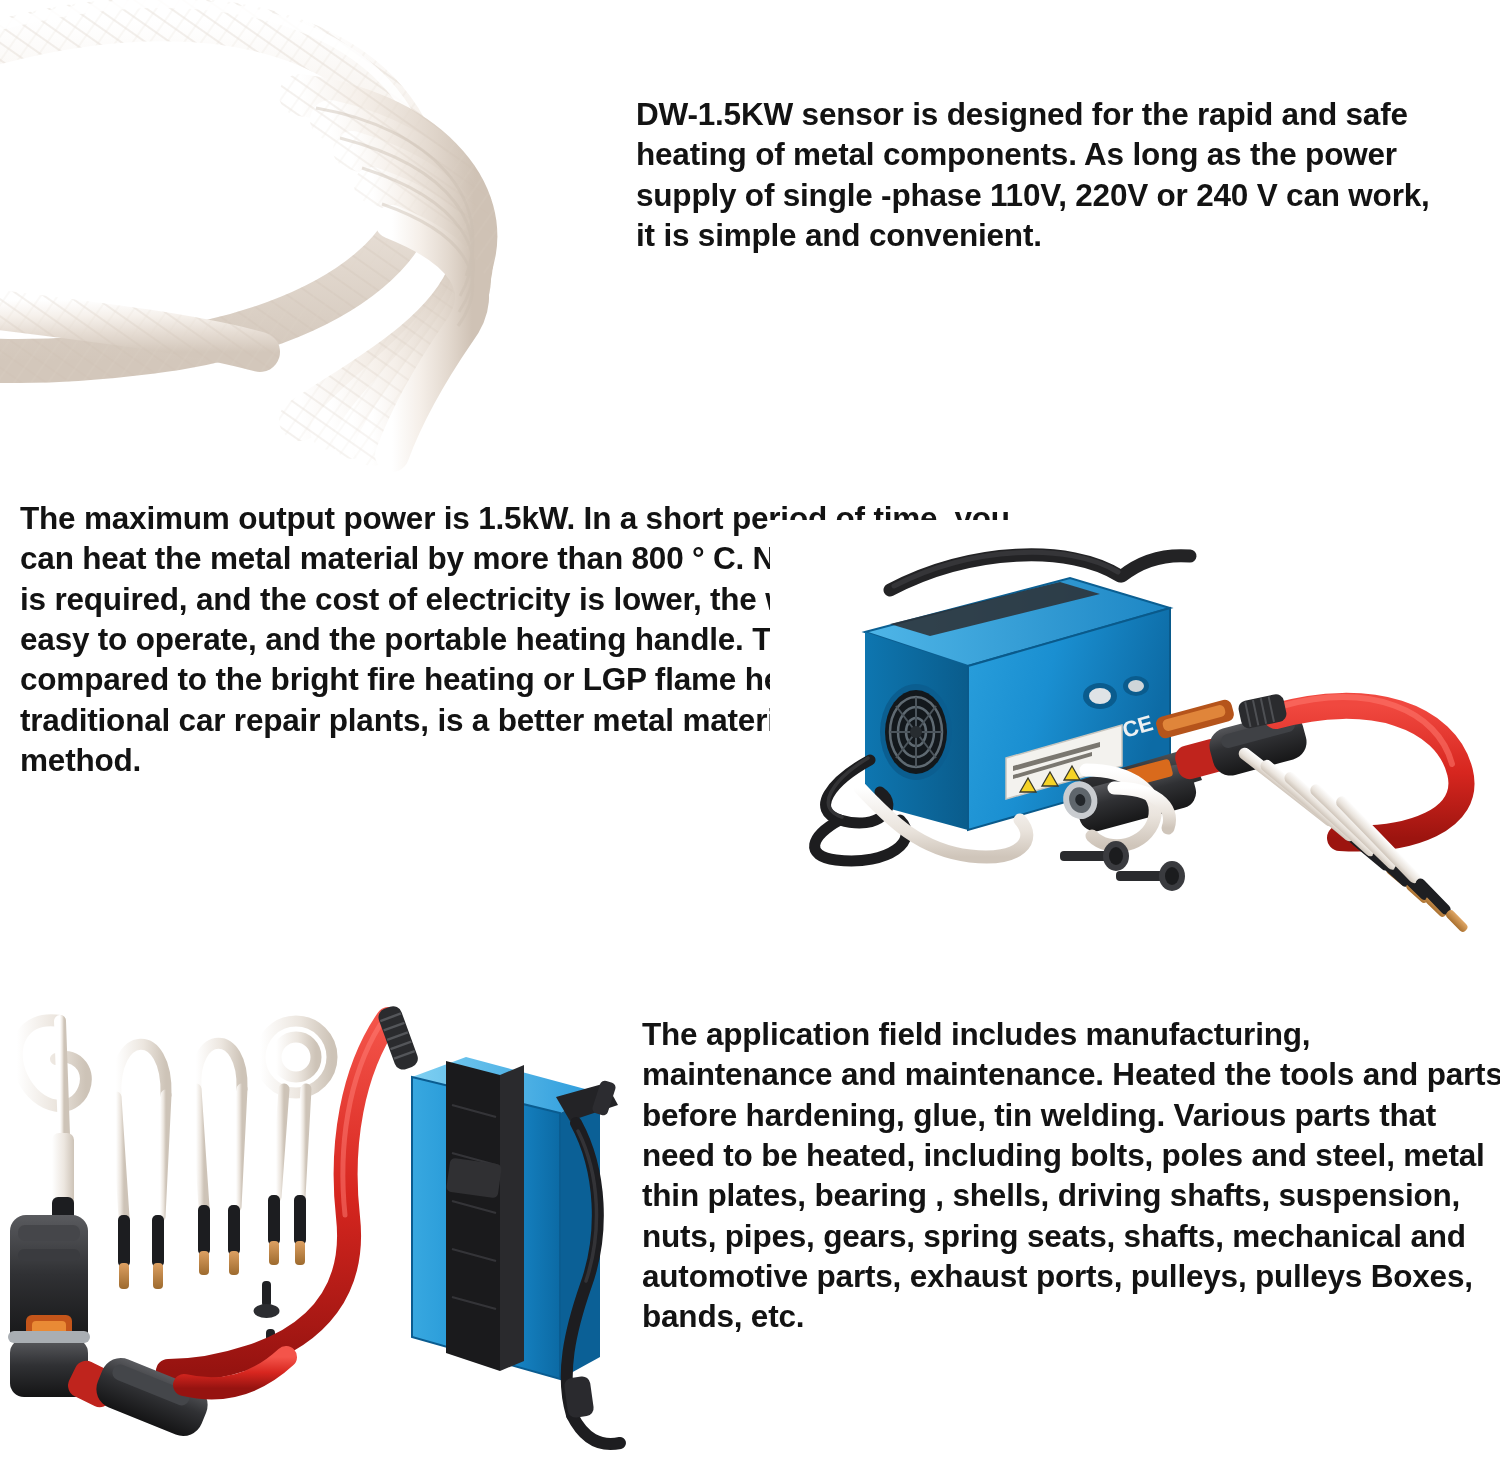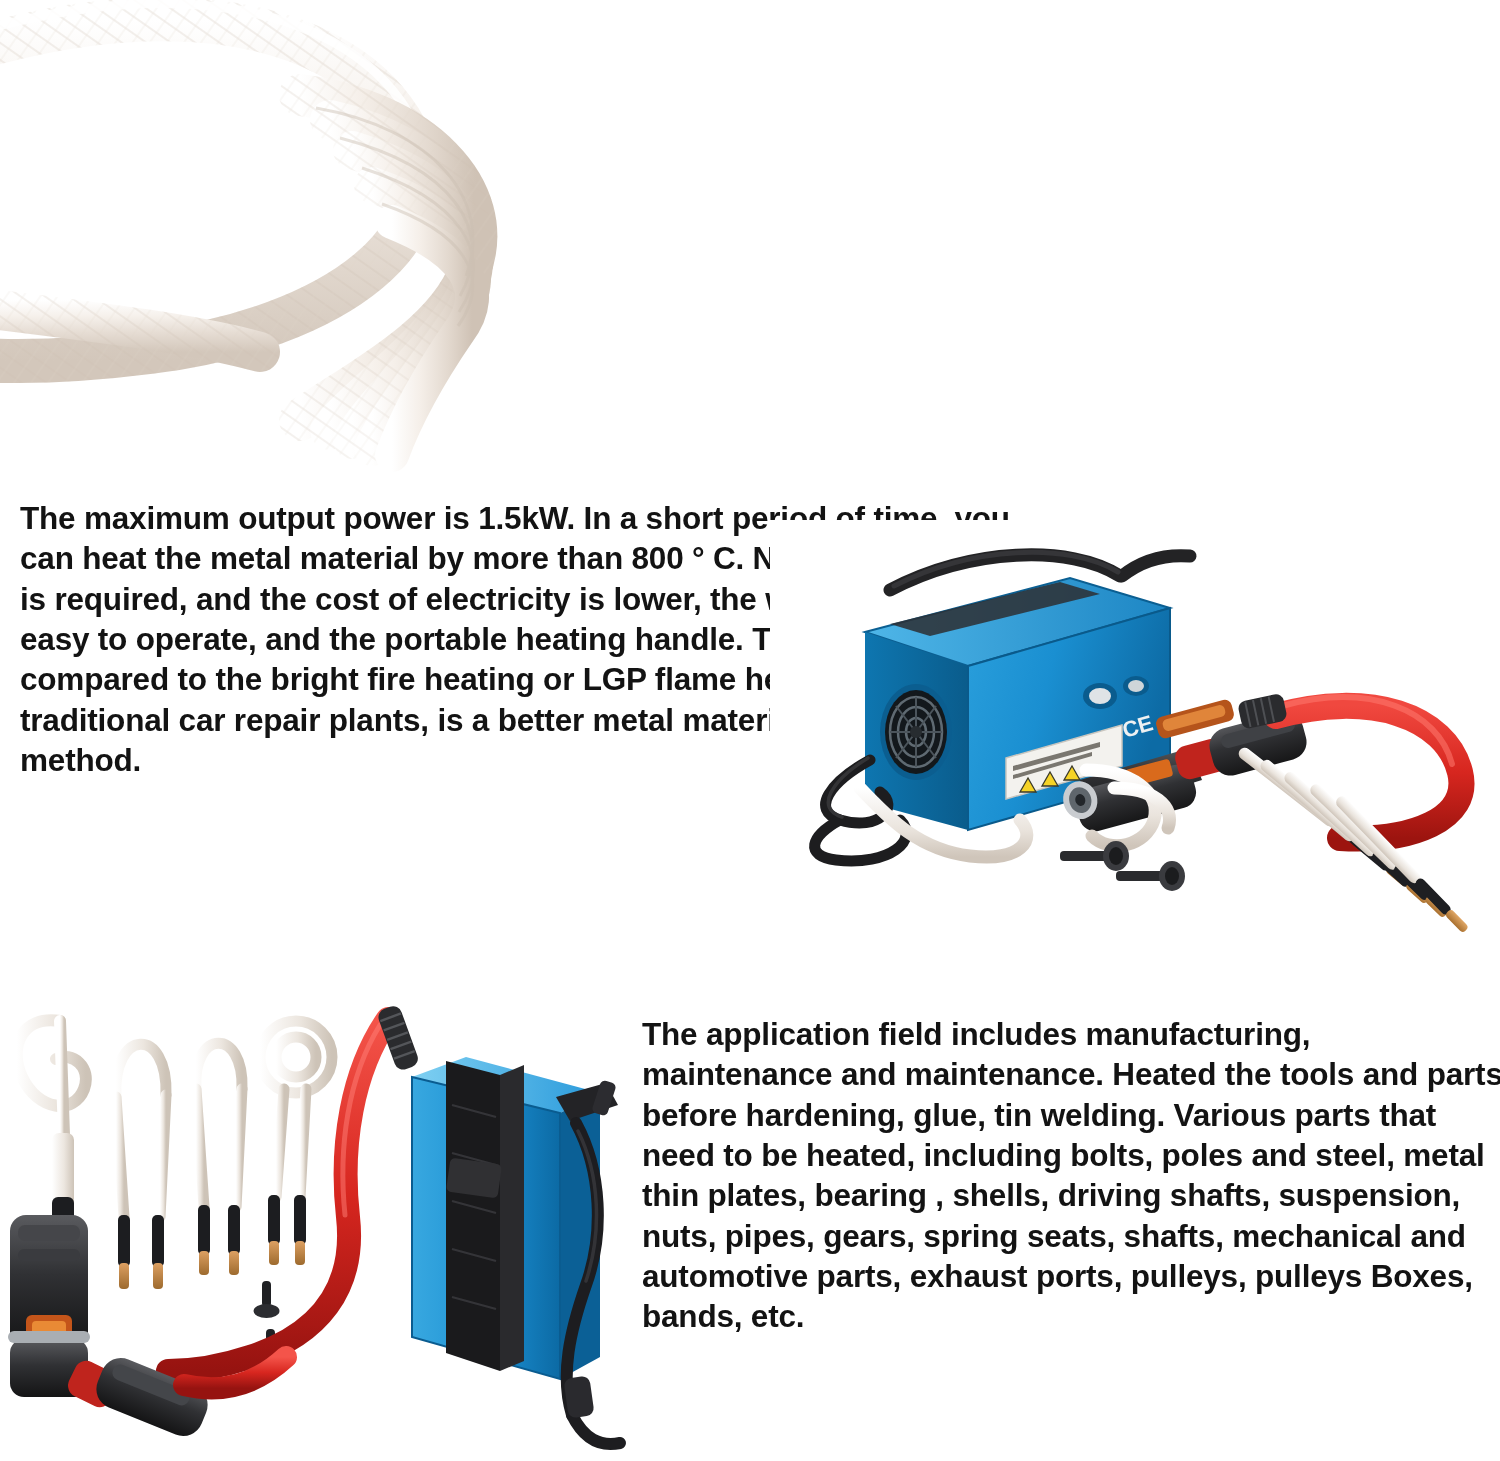--- a/index.html
+++ b/index.html
@@ -144,20 +144,21 @@
         <path d="M382 204 C 462 232, 494 276, 458 326"></path>
       </g>
 
       <g fill="none" stroke-linecap="round">
         <path d="M-80 300 C 60 318, 180 330, 260 352" stroke="url(#sleeveGrad)" stroke-width="40"></path>
         <path d="M-80 300 C 60 318, 180 330, 260 352" stroke="url(#braid)" stroke-width="40" opacity="0.5"></path>
       </g>
     </svg>
   </div>
 
+  <div class="textblock" id="sec1-text">DW-1.5KW sensor is designed for the rapid and safe heating of metal components. As long as the power supply of single -phase 110V, 220V or 240 V can work, it is simple and convenient.</div>
 
   <div class="textblock" id="sec2-text">The maximum output power is 1.5kW. In a short period of time, you can heat the metal material by more than 800 ° C. No water cooling is required, and the cost of electricity is lower, the weight is lighter, easy to operate, and the portable heating handle. The heater, compared to the bright fire heating or LGP flame heating of traditional car repair plants, is a better metal material heating method.</div>
 
   <div id="img-machine">
     <svg width="730" height="450" viewBox="0 0 730 450" xmlns="http://www.w3.org/2000/svg" aria-hidden="true">
       <defs>
         <linearGradient id="blueBody" x1="0" y1="0" x2="1" y2="0.3">
           <stop offset="0%" stop-color="#2a9fdc"></stop>
           <stop offset="45%" stop-color="#1a8fd1"></stop>
           <stop offset="100%" stop-color="#0d6ba5"></stop>

